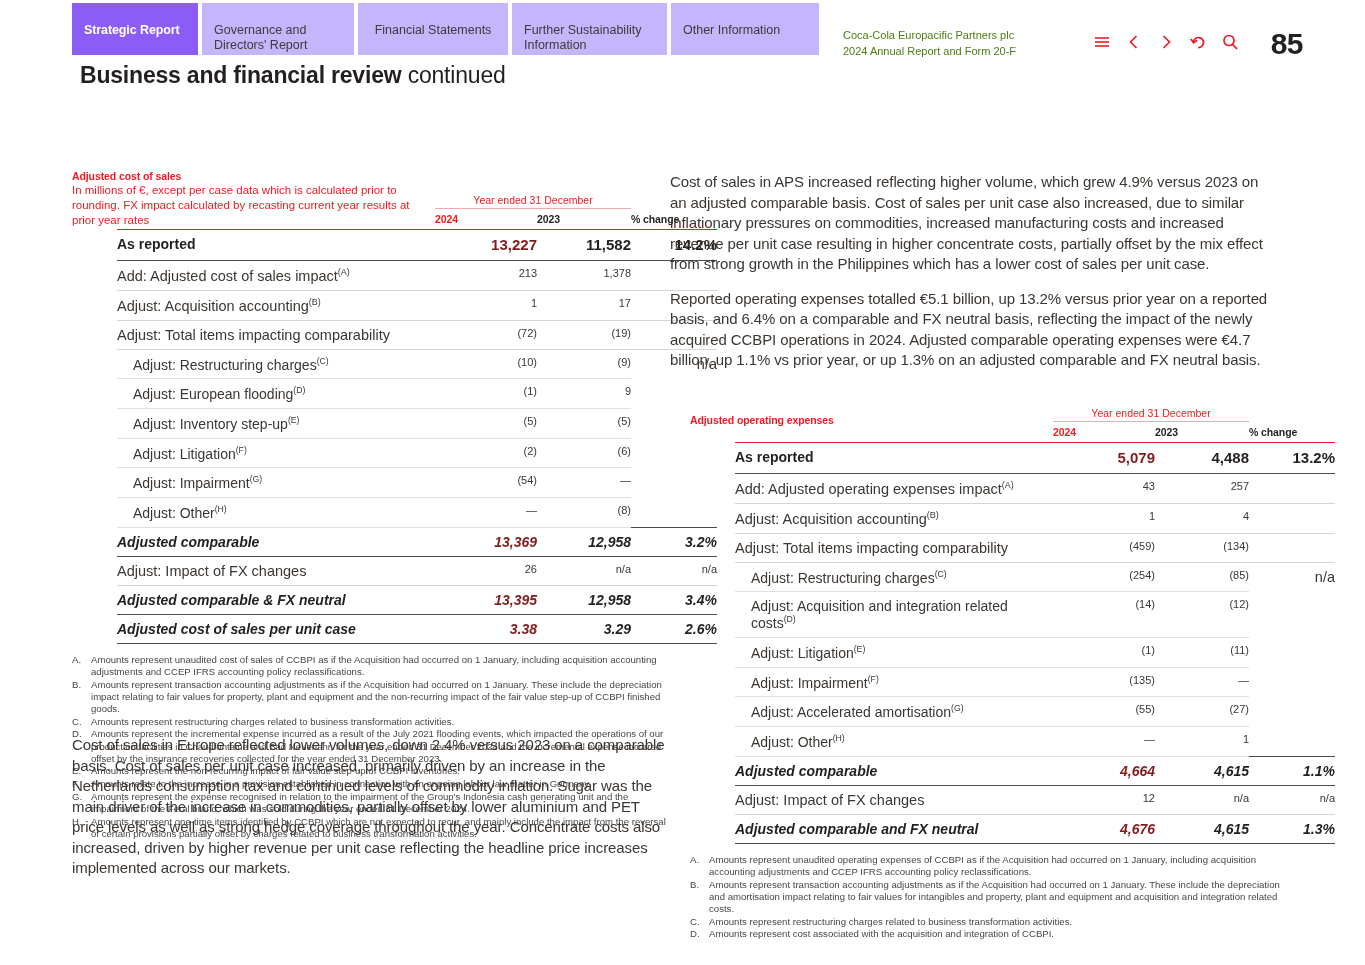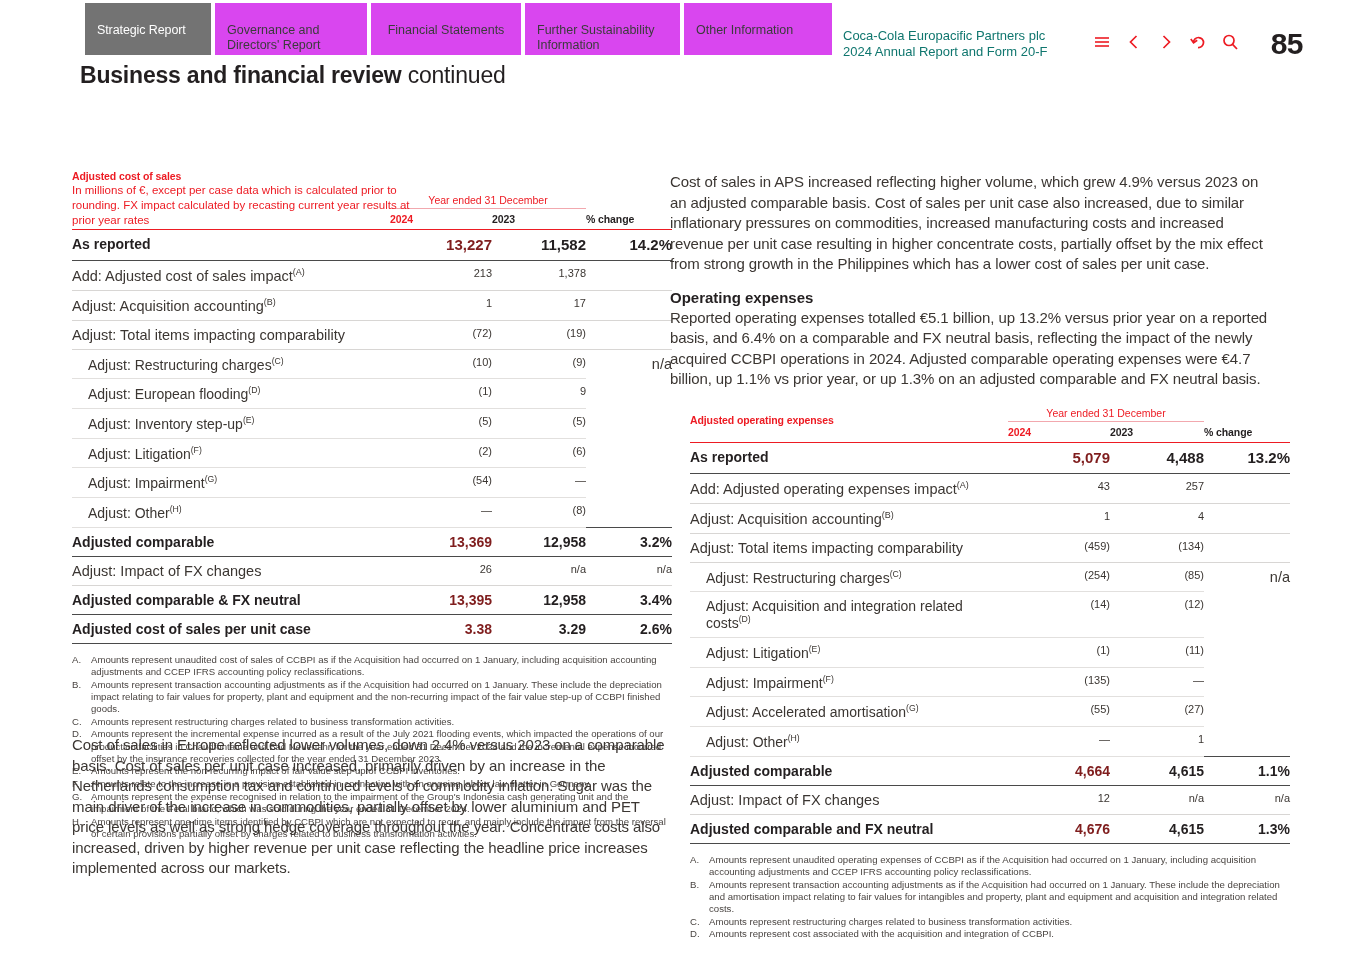--- a/index.html
+++ b/index.html
@@ -7,34 +7,34 @@
     width:1365px;height:965px;
     background:#ffffff;
     font-family:"Liberation Sans",sans-serif;
     color:#231f20;
     position:relative;
     overflow:hidden;
   }
   
   .tabbar{position:absolute;left:72px;top:3px;display:flex;gap:4px;}
   .tab{
-    background:#d946ef;color:#3b3b3b;
+    background:#c4b5fd;color:#3b3b3b;
     font-size:12.5px;line-height:15px;
     padding:20px 12px 8px 12px;
     width:126px;box-sizing:border-box;
     height:52px;
   }
-  .tab.active{background:#737373;color:#ffffff;font-weight:normal;letter-spacing:-0.1px;margin-left:13px;}
+  .tab.active{background:#8b5cf6;color:#ffffff;font-weight:bold;letter-spacing:-0.1px;}
   .tab.w-gov{width:152px;}
   .tab.w-fin{width:150px;text-align:center;}
   .tab.w-sus{width:155px;}
   .tab.w-oth{width:148px;}
   .doctitle{
     position:absolute;left:843px;top:28px;
-    font-size:13px;line-height:15.5px;color:#0f766e;white-space:nowrap;
+    font-size:11px;line-height:15.5px;color:#4d7c0f;white-space:nowrap;
   }
   .navicons{position:absolute;left:1093px;top:33px;display:flex;align-items:center;gap:14px;}
   .navicons .ico{width:18px;height:18px;display:block;}
   .pageno{position:absolute;right:62px;top:27px;font-size:30px;font-weight:bold;letter-spacing:-0.5px;color:#231f20;}
 
   
   .pagehead{
     position:absolute;left:80px;top:62px;
     font-size:23px;color:#231f20;letter-spacing:-0.2px;
   }
@@ -44,21 +44,21 @@
   
   .col{position:absolute;top:170px;width:600px;}
   .col-left{left:72px;}
   .col-right{left:690px;}
 
   
   .tbl-title{color:#ed1b23;font-weight:bold;font-size:10.5px;line-height:13px;letter-spacing:-0.1px;}
   .tbl-sub{color:#ed1b23;font-size:11.5px;line-height:15px;width:340px;}
   .tbl-sub.narrow{width:290px;}
 
-  table.fin{border-collapse:collapse;width:600px;table-layout:fixed;margin-top:-34px;}
+  table.fin{border-collapse:collapse;width:600px;table-layout:fixed;margin-top:-34px;margin-left:45px;}
   table.fin td,table.fin th{padding:0;vertical-align:top;}
   .c-label{width:318px;}
   .c-2024{width:102px;}
   .c-2023{width:94px;}
   .c-chg{width:86px;}
 
   .hdr-year{
     text-align:center;color:#ed1b23;font-size:10.5px;
     padding-bottom:2px !important;border-bottom:1px solid #f2a8ae;
   }
@@ -77,21 +77,21 @@
   tr.asrep td.num{font-size:15px;}
   tr.row td{
     border-bottom:1px solid #d8d6d4;
     font-size:14.5px;padding:6px 0 6px 0 !important;color:#3b3632;
   }
   tr.row td.num{font-size:11px;}
   tr.row.sub td.lab{padding-left:16px !important;font-size:14px;}
   tr.row.sub td{border-bottom:1px solid #e2e0de;}
   tr.total td{
     border-top:1.6px solid #4a4a4a;border-bottom:1px solid #4a4a4a;
-    font-weight:bold;font-size:14px;padding:6px 0 6px 0 !important;
+    font-weight:bold;font-size:14px;padding:6px 0 6px 0 !important;font-style:italic;
   }
   tr.total.nb td{border-top:0;}
   tr.lastline td{border-bottom:1.6px solid #4a4a4a;}
   td.num{text-align:right;}
   .red{color:#7f1d1d;}
   sup{font-size:0.62em;vertical-align:super;}
   td.na{
     text-align:right;font-size:14px;color:#3b3632;border-bottom:0 !important;
     vertical-align:middle;
   }
@@ -294,21 +294,20 @@
     <li><span class="ltr">H.</span><span>Amounts represent one-time items identified by CCBPI which are not expected to recur, and mainly include the impact from the reversal of certain provisions partially offset by charges related to business transformation activities.</span></li>
   </ol>
 </div>
 
 <div class="leftflow">
   <p class="body">Cost of sales in Europe reflected lower volumes, down 2.4% versus 2023 on a comparable basis. Cost of sales per unit case increased, primarily driven by an increase in the Netherlands consumption tax and continued levels of commodity inflation. Sugar was the main driver of the increase in commodities, partially offset by lower aluminium and PET price levels as well as strong hedge coverage throughout the year. Concentrate costs also increased, driven by higher revenue per unit case reflecting the headline price increases implemented across our markets.</p>
 </div>
 
 <div class="rightflow">
   <p class="body">Cost of sales in APS increased reflecting higher volume, which grew 4.9% versus 2023 on an adjusted comparable basis. Cost of sales per unit case also increased, due to similar inflationary pressures on commodities, increased manufacturing costs and increased revenue per unit case resulting in higher concentrate costs, partially offset by the mix effect from strong growth in the Philippines which has a lower cost of sales per unit case.</p>
-  <h3 class="sub">Operating expenses</h3>
   <p class="body">Reported operating expenses totalled €5.1 billion, up 13.2% versus prior year on a reported basis, and 6.4% on a comparable and FX neutral basis, reflecting the impact of the newly acquired CCBPI operations in 2024. Adjusted comparable operating expenses were €4.7 billion, up 1.1% vs prior year, or up 1.3% on an adjusted comparable and FX neutral basis.</p>
 </div>
 
 <div class="col col-right" style="top:414px">
   <div>
     <div class="tbl-title">Adjusted operating expenses</div>
   </div>
 
   <table class="fin" style="margin-top:-20px">
     <colgroup>

